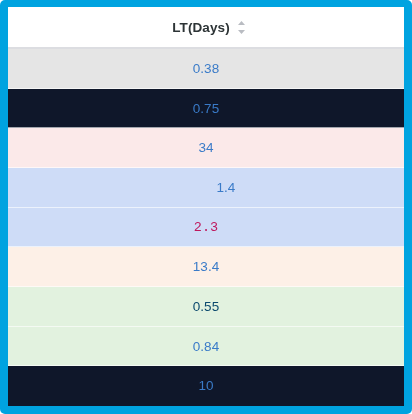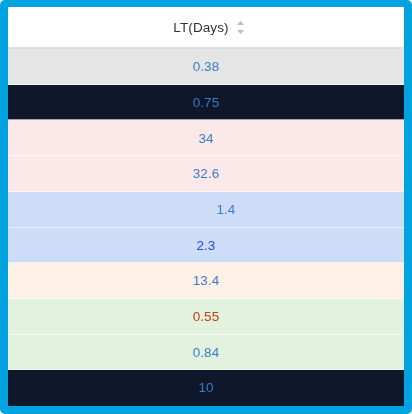--- a/index.html
+++ b/index.html
@@ -43,21 +43,21 @@
   .header-cell {
     display: flex;
     align-items: center;
     justify-content: center;
     gap: 7px;
     padding-left: 6px;
   }
 
   .header-label {
     font-size: 13.5px;
-    font-weight: normal;
+    font-weight: bold;
     color: #2d3436;
     letter-spacing: 0.1px;
     white-space: nowrap;
   }
 
   .sort-icon {
     display: inline-flex;
     flex-direction: column;
     align-items: center;
     justify-content: center;
@@ -124,34 +124,31 @@
     <div id="body-rows">
         <div class="data-row" style="background: #e5e5e5;">
           <span class="cell-value" style="color: rgb(58, 123, 200);">0.38</span>
         </div>
         <div class="data-row" style="background: #0f172a;">
           <span class="cell-value" style="color: rgb(58, 123, 200);">0.75</span>
         </div>
         <div class="data-row" style="background: rgb(251, 233, 233);">
           <span class="cell-value" style="color: rgb(58, 123, 200);">34</span>
         </div>
-        <div class="data-row" style="background: rgb(251, 233, 233);">
-          <span class="cell-value" style="color: rgb(58, 123, 200);">32.6</span>
-        </div>
         <div class="data-row" style="background: rgb(206, 220, 247); padding-left: 40px;">
           <span class="cell-value" style="color: rgb(58, 123, 200);">1.4</span>
         </div>
         <div class="data-row" style="background: rgb(206, 220, 247);">
-          <span class="cell-value" style="color: #1d4ed8;">2.3</span>
+          <span class="cell-value" style="color: #be185d; font-family: Liberation Mono, monospace;">2.3</span>
         </div>
         <div class="data-row" style="background: rgb(253, 240, 231);">
           <span class="cell-value" style="color: rgb(58, 123, 200);">13.4</span>
         </div>
         <div class="data-row" style="background: rgb(226, 242, 223);">
-          <span class="cell-value" style="color: #c2410c;">0.55</span>
+          <span class="cell-value" style="color: #0c4a6e;">0.55</span>
         </div>
         <div class="data-row" style="background: rgb(226, 242, 223); justify-content: center;">
           <span class="cell-value" style="color: rgb(58, 123, 200);">0.84</span>
         </div>
         <div class="data-row" style="background: #0f172a;">
           <span class="cell-value" style="color: rgb(58, 123, 200);">10</span>
         </div>
       </div>
 
   </div>

